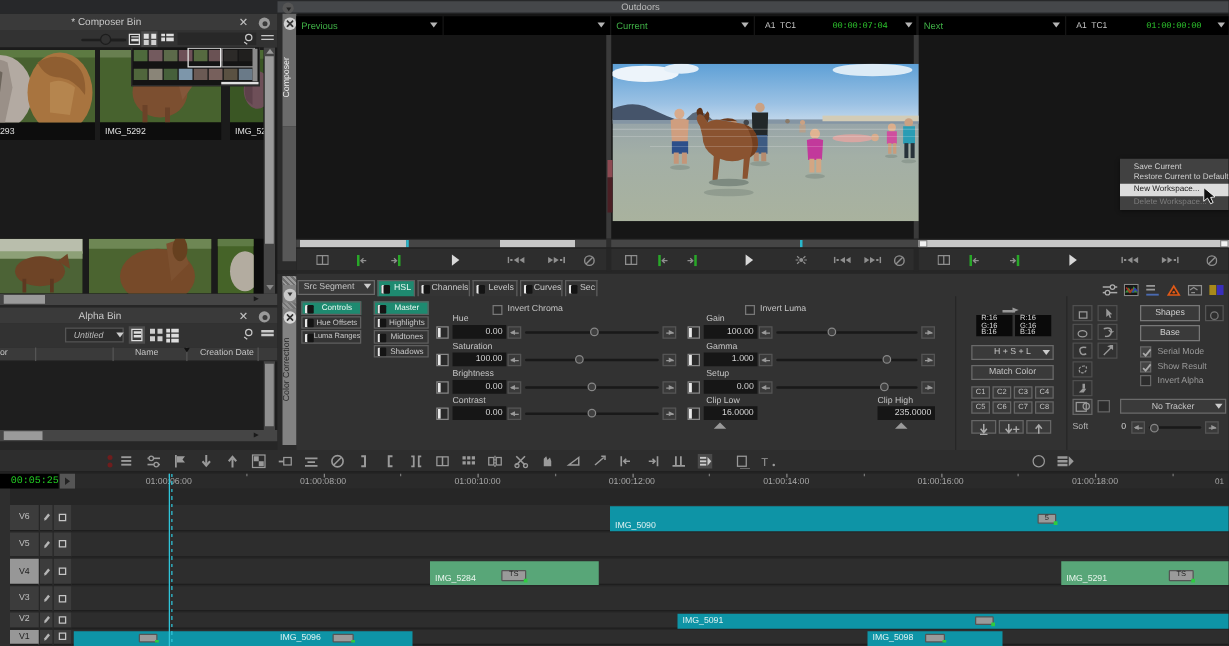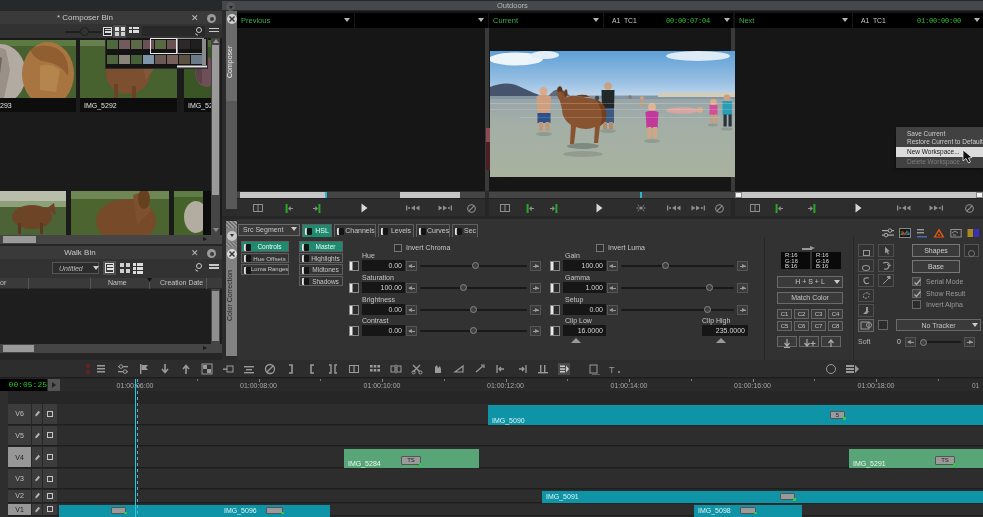--- a/index.html
+++ b/index.html
@@ -187,21 +187,21 @@
     </div>
 
     <div class="abs" style="left:0;top:224px;width:222px;height:9px;background:#454545;">
       <div class="abs" style="left:3px;top:1px;width:33px;height:7px;background:#9a9a9a;"></div>
       <div class="abs" style="left:203px;top:2px;width:0;height:0;border-top:2.5px solid transparent;border-bottom:2.5px solid transparent;border-left:4px solid #1a1a1a;"></div>
     </div>
   </div>
 
   <div id="wbin" class="abs" style="left:0;top:246px;width:222px;height:106px;background:#1e1e1e;">
     <div class="abs" style="left:0;top:0;width:222px;height:13px;background:#3a3a3a;">
-      <div class="abs ttxt" style="left:0;top:2px;width:160px;text-align:center;font-size:8px;">Walk Bin</div>
+      <div class="abs ttxt" style="left:0;top:2px;width:160px;text-align:center;font-size:8px;">Alpha Bin</div>
       <div class="abs" style="left:191px;top:2px;color:#c2c2c2;font-size:9px;line-height:10px;">✕</div>
       <div class="abs" style="left:207px;top:3px;width:9px;height:9px;border-radius:50%;background:#9a9a9a;"></div>
       <div class="abs" style="left:209.5px;top:5.5px;width:4px;height:4px;border-radius:50%;background:#3a3a3a;"></div>
     </div>
     <div class="abs" style="left:0;top:13px;width:222px;height:19px;background:#323232;">
       <div class="abs" style="left:52px;top:3px;width:47px;height:12px;background:#2c2c2c;border:1px solid #555;color:#bbb;font-size:7px;font-style:italic;line-height:11px;text-indent:6px;">Untitled</div>
       <div class="abs" style="left:93px;top:7px;width:0;height:0;border-left:3px solid transparent;border-right:3px solid transparent;border-top:4px solid #ccc;"></div>
       <div class="abs" style="left:103px;top:2px;width:13px;height:14px;background:#4e4e4e;"></div>
       <div class="abs" style="left:105px;top:4px;width:9px;height:10px;border:1px solid #e0e0e0;background:#3a3a3a;"></div>
       <div class="abs" style="left:106.5px;top:6px;width:6px;height:2px;background:#e0e0e0;"></div>

